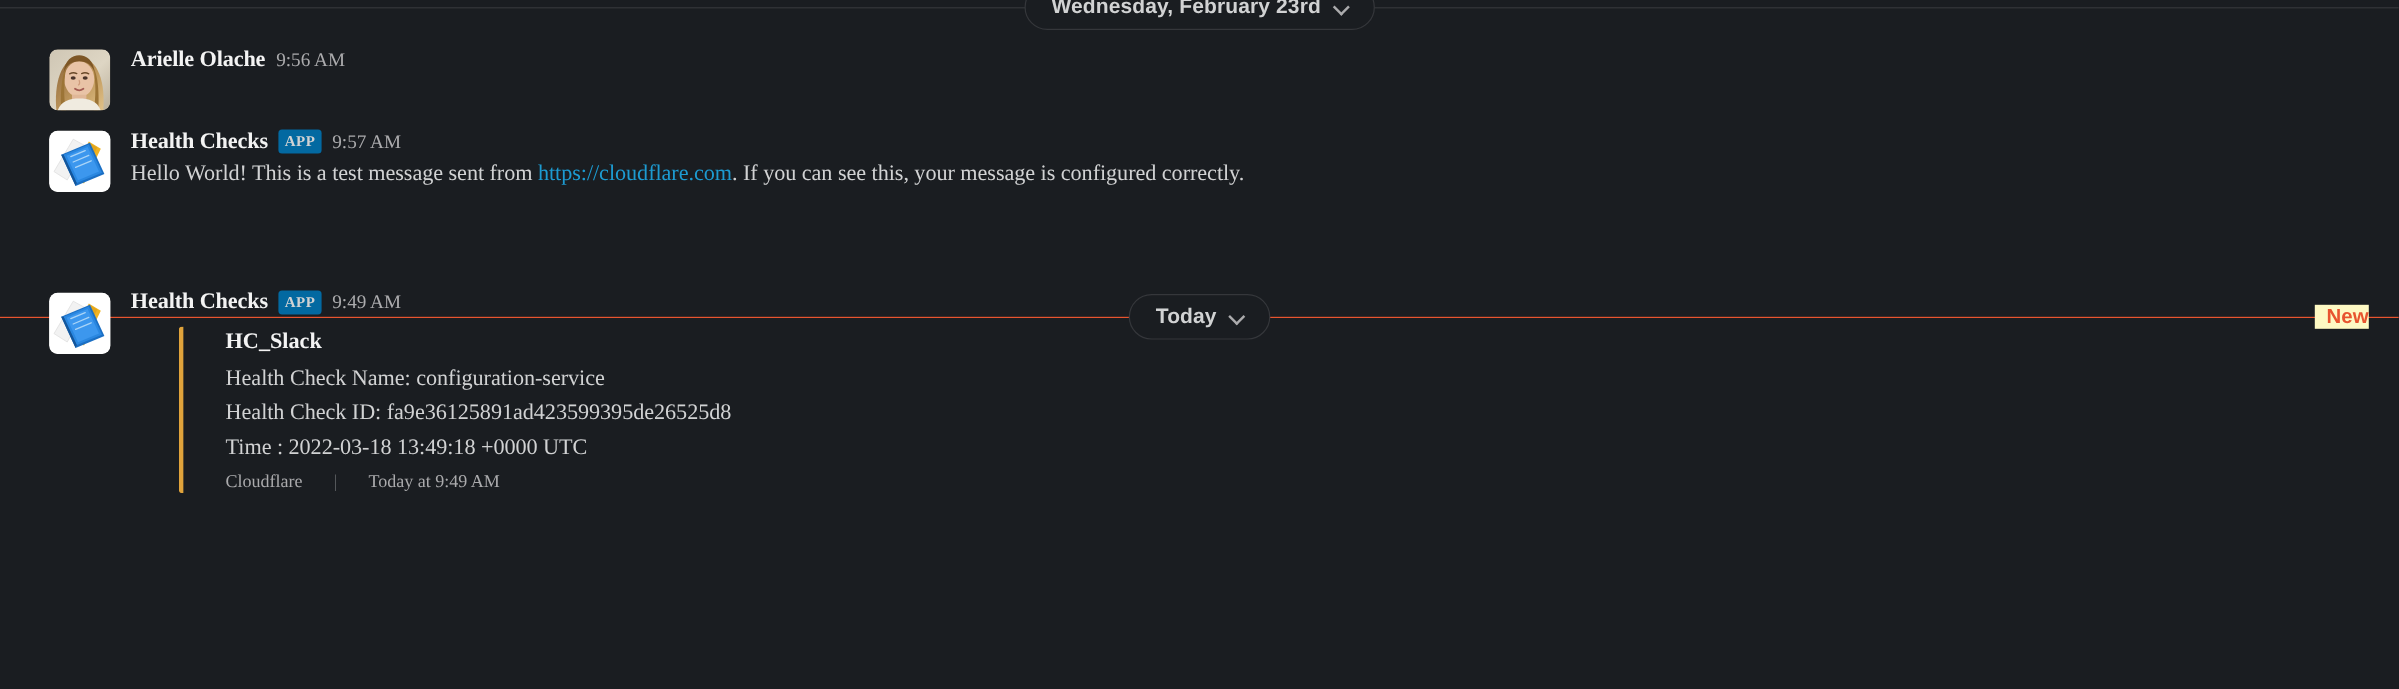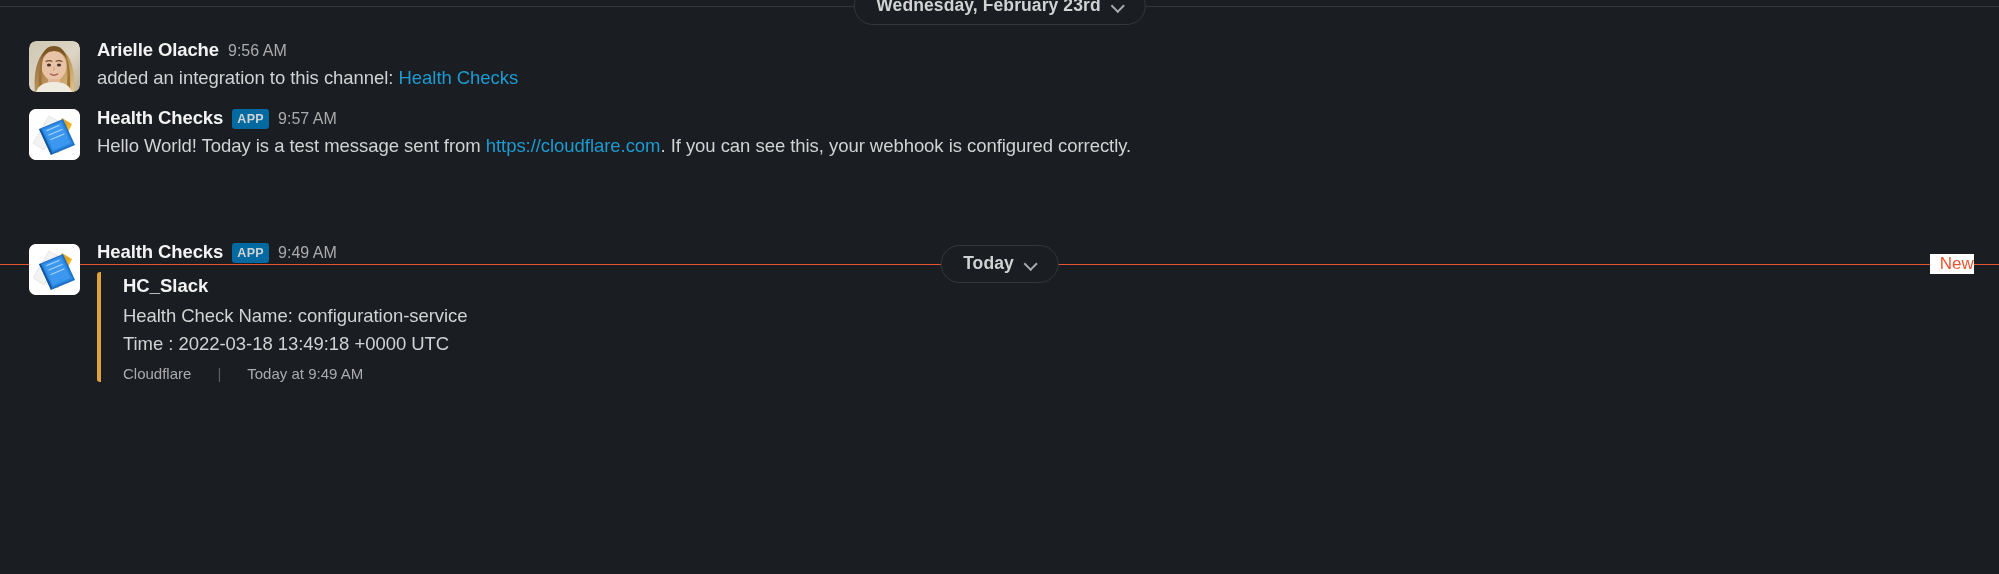--- a/index.html
+++ b/index.html
@@ -72,35 +72,36 @@
     height: 8px;
     border-right: 2.2px solid #ABABAD;
     border-bottom: 2.2px solid #ABABAD;
     transform: rotate(45deg);
   }
   .divider .new-label {
     position: absolute;
     right: 25px;
     top: 0;
     transform: translateY(-50%);
-    background: #ffffff;
+    background: #fef9c3;
     padding-left: 10px;
     color: #E8542F;
     font-size: 17px;
-    font-weight: 400;
+    font-weight: 700;
     letter-spacing: 0.1px;
   }
 
   
   .message {
     position: absolute;
-    left: 4px;
+    left: 16px;
     right: 0;
     display: flex;
     padding-left: 25px;
+    font-family: Liberation Serif, serif;
   }
   .avatar-wrap {
     width: 51px;
     flex: 0 0 51px;
     margin-top: 3px;
   }
   .avatar {
     width: 51px;
     height: 51px;
     border-radius: 7px;
@@ -151,23 +152,24 @@
   a.link {
     color: #1D9BD1;
     text-decoration: none;
     cursor: pointer;
   }
 
   
   .attachment {
     border-left: 4px solid #E0A33B;
     border-radius: 3px;
-    padding-left: 22px;
+    padding-left: 35px;
     margin-top: 7px;
     max-width: 760px;
+    margin-left: 40px;
   }
   .att-title {
     font-size: 18.5px;
     font-weight: 700;
     color: #F3F3F3;
     line-height: 1.5;
     margin-bottom: 2px;
   }
   .att-line {
     font-size: 18.5px;
@@ -245,23 +247,20 @@
           <path d="M19 38 h12 v6 q-6 4 -12 0 Z" fill="#e0b798"></path>
           <path d="M7 51 C10 43 17 41 25 41 C33 41 40 43 43 51 Z" fill="#f0ebe0"></path>
         </g>
       </svg>
     </div>
     <div class="body">
       <div class="meta">
         <span class="sender">Arielle Olache</span>
         <span class="time">9:56 AM</span>
       </div>
-      <div class="text">
-        <span>added an integration to this channel: </span><a class="link" href="#">Health Checks</a><span></span>
-      </div>
     </div>
   </div>
 
   <div class="message" style="top:106px;">
     <div class="avatar-wrap">
       <svg class="avatar av-app" viewBox="0 0 51 51">
         <defs>
             <clipPath id="appClip">
               <rect x="0" y="0" width="51" height="51" rx="8"></rect>
             </clipPath>
@@ -287,21 +286,21 @@
         </g>
       </svg>
     </div>
     <div class="body">
       <div class="meta">
         <span class="sender">Health Checks</span>
         <span class="app-badge">APP</span>
         <span class="time">9:57 AM</span>
       </div>
       <div class="text">
-        <span>Hello World! Today is a test message sent from </span><a class="link" href="#">https://cloudflare.com</a><span>. If you can see this, your webhook is configured correctly.</span>
+        <span>Hello World! This is a test message sent from </span><a class="link" href="#">https://cloudflare.com</a><span>. If you can see this, your message is configured correctly.</span>
       </div>
     </div>
   </div>
 
   <div class="divider unread" style="top:264px;">
     <div class="rule"></div>
     <div class="pill">
       <span>Today</span>
       <span class="chevron"></span>
     </div>
@@ -334,20 +333,21 @@
     <div class="body">
       <div class="meta">
         <span class="sender">Health Checks</span>
         <span class="app-badge">APP</span>
         <span class="time">9:49 AM</span>
       </div>
 
       <div class="attachment">
         <div class="att-title">HC_Slack</div>
         <div class="att-line">Health Check Name: configuration-service</div>
+        <div class="att-line">Health Check ID: fa9e36125891ad423599395de26525d8</div>
         <div class="att-line">Time : 2022-03-18 13:49:18 +0000 UTC</div>
         <div class="att-footer">
           <span>Cloudflare</span>
           <span class="sep">|</span>
           <span>Today at 9:49 AM</span>
         </div>
       </div>
     </div>
   </div>
 

